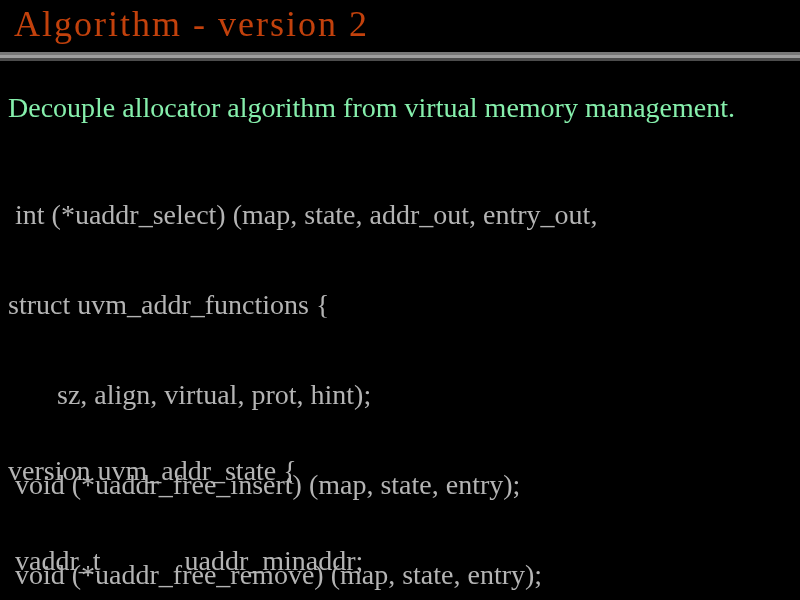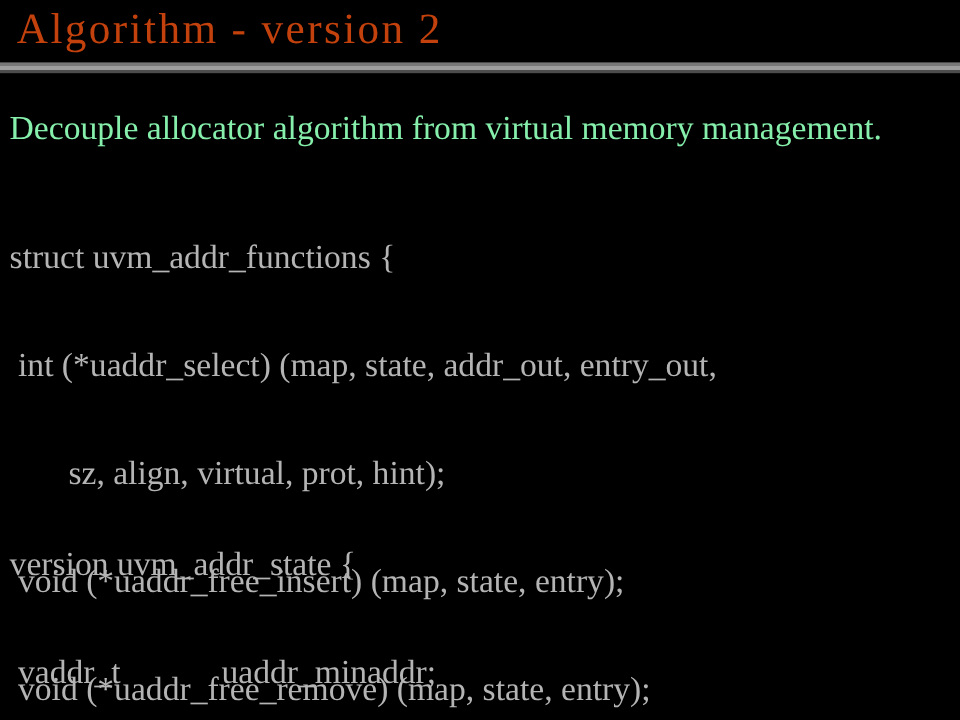--- a/index.html
+++ b/index.html
@@ -68,22 +68,22 @@
 
 <div class="slide">
 
   <div class="title">Algorithm - version 2</div>
 
   <div class="title-rule"></div>
 
   <div class="subtitle">Decouple allocator algorithm from virtual memory management.</div>
 
   <div class="code-block code-block-1">
+    <div class="code-line"> int (*uaddr_select) (map, state, addr_out, entry_out,</div>
     <div class="code-line">struct uvm_addr_functions {</div>
-    <div class="code-line"> int (*uaddr_select) (map, state, addr_out, entry_out,</div>
     <div class="code-line">       sz, align, virtual, prot, hint);</div>
     <div class="code-line"> void (*uaddr_free_insert) (map, state, entry);</div>
     <div class="code-line"> void (*uaddr_free_remove) (map, state, entry);</div>
     
     
   </div>
 
   <div class="code-block code-block-2">
     <div class="code-line">version uvm_addr_state {</div>
     <div class="code-line"> vaddr_t            uaddr_minaddr;</div>

